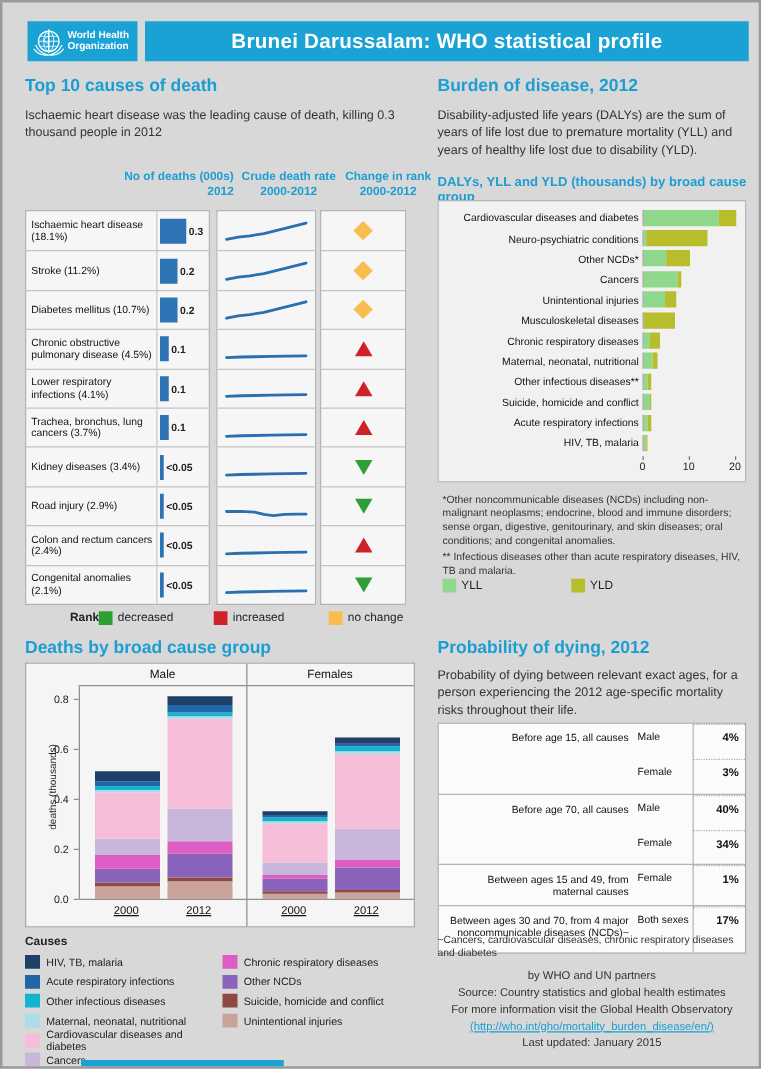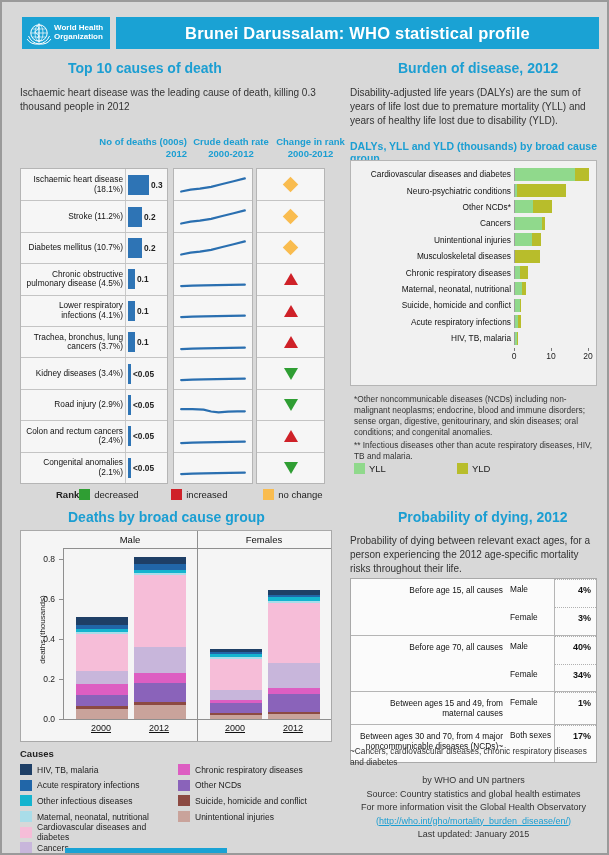--- a/index.html
+++ b/index.html
@@ -10,29 +10,29 @@
     font-family:"Liberation Sans","DejaVu Sans",sans-serif;color:#222;
   }
   
   .logo-box{position:absolute;left:20px;top:15px;width:88px;height:32px;background:#1aa2d4;
     display:flex;align-items:center;padding:2px 4px;gap:2px;}
   .logo-text{color:#fff;font-size:8px;font-weight:bold;line-height:1.1;}
   .title-bar{position:absolute;left:114px;top:15px;width:483px;height:32px;background:#1aa2d4;
     display:flex;align-items:center;justify-content:center;}
   .title-bar span{color:#fff;font-size:16.5px;font-weight:bold;letter-spacing:.2px;}
   
-  .h2{position:absolute;font-size:14px;font-weight:bold;color:#1b9ed2;margin-left:48px;}
+  .h2{position:absolute;font-size:14px;font-weight:bold;color:#1b9ed2;}
   .body-text{position:absolute;font-size:10px;line-height:1.4;color:#333;}
   .subhead{position:absolute;font-size:10.5px;font-weight:bold;color:#1b9ed2;}
   
   .t10-headers{position:absolute;left:18px;top:134px;width:318px;height:30px;font-size:9.5px;font-weight:bold;color:#1b9ed2;line-height:1.25;}
   .t10-h1{position:absolute;left:0;top:0;width:167px;text-align:right;}
   .t10-h2{position:absolute;left:170px;top:0;width:82px;text-align:center;}
   .t10-h3{position:absolute;left:251px;top:0;width:79px;text-align:center;}
-  .t10-box{position:absolute;top:166px;background:#f6f6f6;border:1px solid #b5b5b5;text-align:right;}
+  .t10-box{position:absolute;top:166px;background:#f6f6f6;border:1px solid #b5b5b5;}
   #t10-box1{left:18px;width:148px;}
   #t10-box2{left:171px;width:80px;}
   #t10-box3{left:254px;width:69px;}
   .t10-row{border-top:1px solid #c4c4c4;height:31.4px;display:flex;align-items:center;}
   .t10-row:first-child{border-top:none;}
   .t10-label{width:104px;padding:1px 2px 1px 4px;font-size:8.3px;line-height:1.15;color:#111;}
   .t10-barcell{flex:1;height:100%;border-left:1px solid #c9c9c9;display:flex;align-items:center;padding-left:2px;}
   .t10-bar{height:20px;}
   .t10-val{font-size:8.3px;font-weight:bold;margin-left:2px;white-space:nowrap;}
   .t10-iconcell{width:100%;display:flex;align-items:center;justify-content:center;}
@@ -510,20 +510,27 @@
         </div>
       </div>
       <div class="b-row">
         <div class="b-label">Maternal, neonatal, nutritional</div>
         <div class="b-bars">
           <span class="b-seg" style="width: 7.03px; background: rgb(144, 217, 140);"></span>
           <span class="b-seg" style="width: 3.7px; background: rgb(184, 189, 43);"></span>
         </div>
       </div>
       <div class="b-row">
+        <div class="b-label">Other infectious diseases**</div>
+        <div class="b-bars">
+          <span class="b-seg" style="width: 2.59px; background: rgb(144, 217, 140);"></span>
+          <span class="b-seg" style="width: 3.7px; background: rgb(184, 189, 43);"></span>
+        </div>
+      </div>
+      <div class="b-row">
         <div class="b-label">Suicide, homicide and conflict</div>
         <div class="b-bars">
           <span class="b-seg" style="width: 5.18px; background: rgb(144, 217, 140);"></span>
           <span class="b-seg" style="width: 0.74px; background: rgb(184, 189, 43);"></span>
         </div>
       </div>
       <div class="b-row">
         <div class="b-label">Acute respiratory infections</div>
         <div class="b-bars">
           <span class="b-seg" style="width: 3.33px; background: rgb(144, 217, 140);"></span>

